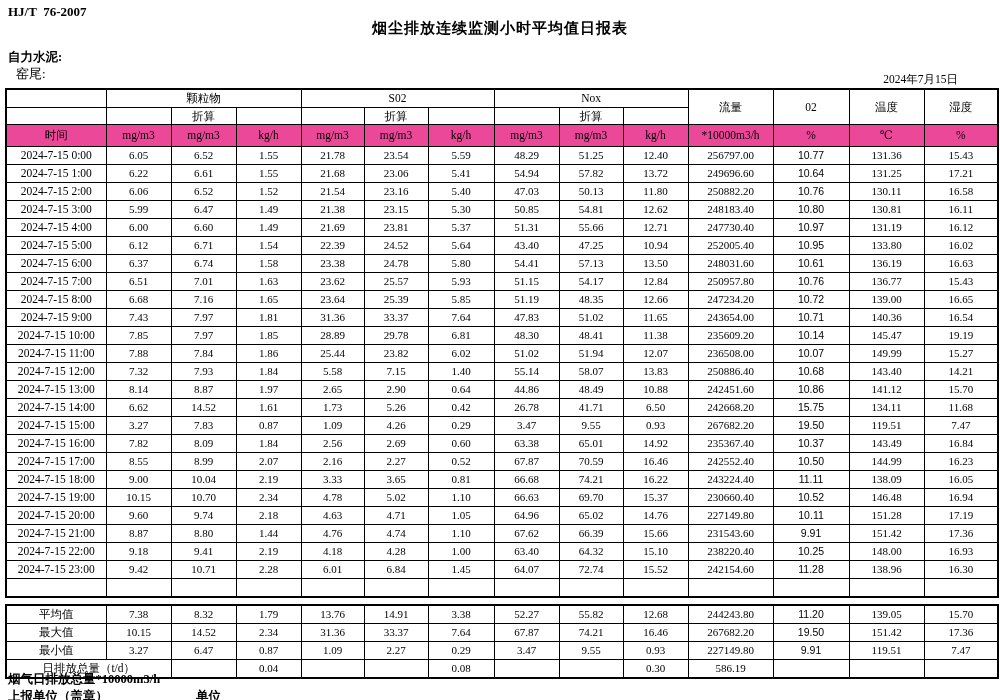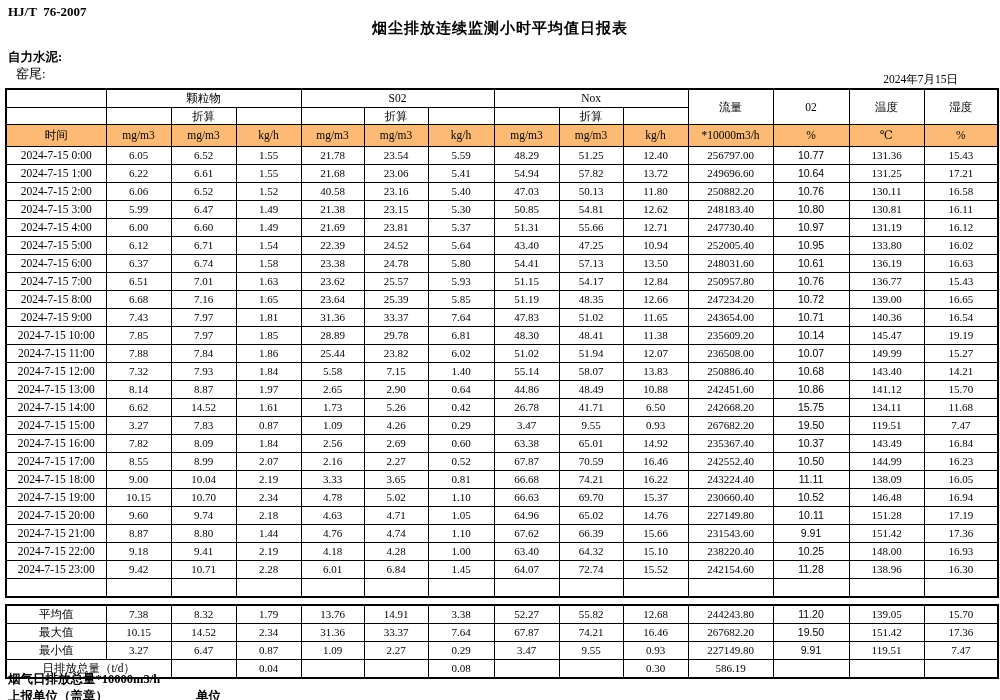--- a/index.html
+++ b/index.html
@@ -12,21 +12,21 @@
   .site{top:65px;left:16px;font-weight:normal;font-size:13px;}
   .date{top:72px;left:0;width:958px;text-align:right;font-size:11.5px;}
   .tbl-wrap{top:88px;left:5px;}
   table.rpt{border-collapse:collapse;table-layout:fixed;width:992px;font-size:11px;
     border:2px solid #000;padding-left:38px;}
   table.rpt td{border:1px solid #000;text-align:center;padding:0;height:17px;line-height:15px;
     overflow:hidden;white-space:nowrap;}
   table.rpt thead td{font-size:11.5px;}
   tr.hdr1 td{height:17px;}
   tr.hdr2 td{height:16px;}
-  tr.units td{height:21px;background:#fdba74;}
+  tr.units td{height:21px;background:#ec4899;}
   td.time-cell{font-size:11.5px;}
   td.o2-cell{font-family:"Liberation Sans","DejaVu Sans",sans-serif;font-size:10.5px;}
   table.sum{margin-top:6px;border-radius:19px;}
   td.label-cell{font-size:11.5px;}
   td.total-label{text-align:left;padding-left:4px;font-size:11.5px;}
   .foot1{top:671px;left:8px;font-weight:bold;font-size:12.5px;}
   .foot2{top:688px;left:8px;font-weight:bold;font-size:12.5px;}
   .foot3{top:688px;left:196px;font-weight:bold;font-size:12.5px;}
 </style>
 </head>
@@ -127,21 +127,21 @@
           <td>249696.60</td>
           <td class="o2-cell">10.64</td>
           <td>131.25</td>
           <td>17.21</td>
         </tr>
         <tr>
           <td class="time-cell">2024-7-15 2:00</td>
           <td>6.06</td>
           <td>6.52</td>
           <td>1.52</td>
-          <td>40.58</td>
+          <td>21.54</td>
           <td>23.16</td>
           <td>5.40</td>
           <td>47.03</td>
           <td>50.13</td>
           <td>11.80</td>
           <td>250882.20</td>
           <td class="o2-cell">10.76</td>
           <td>130.11</td>
           <td>16.58</td>
         </tr>

